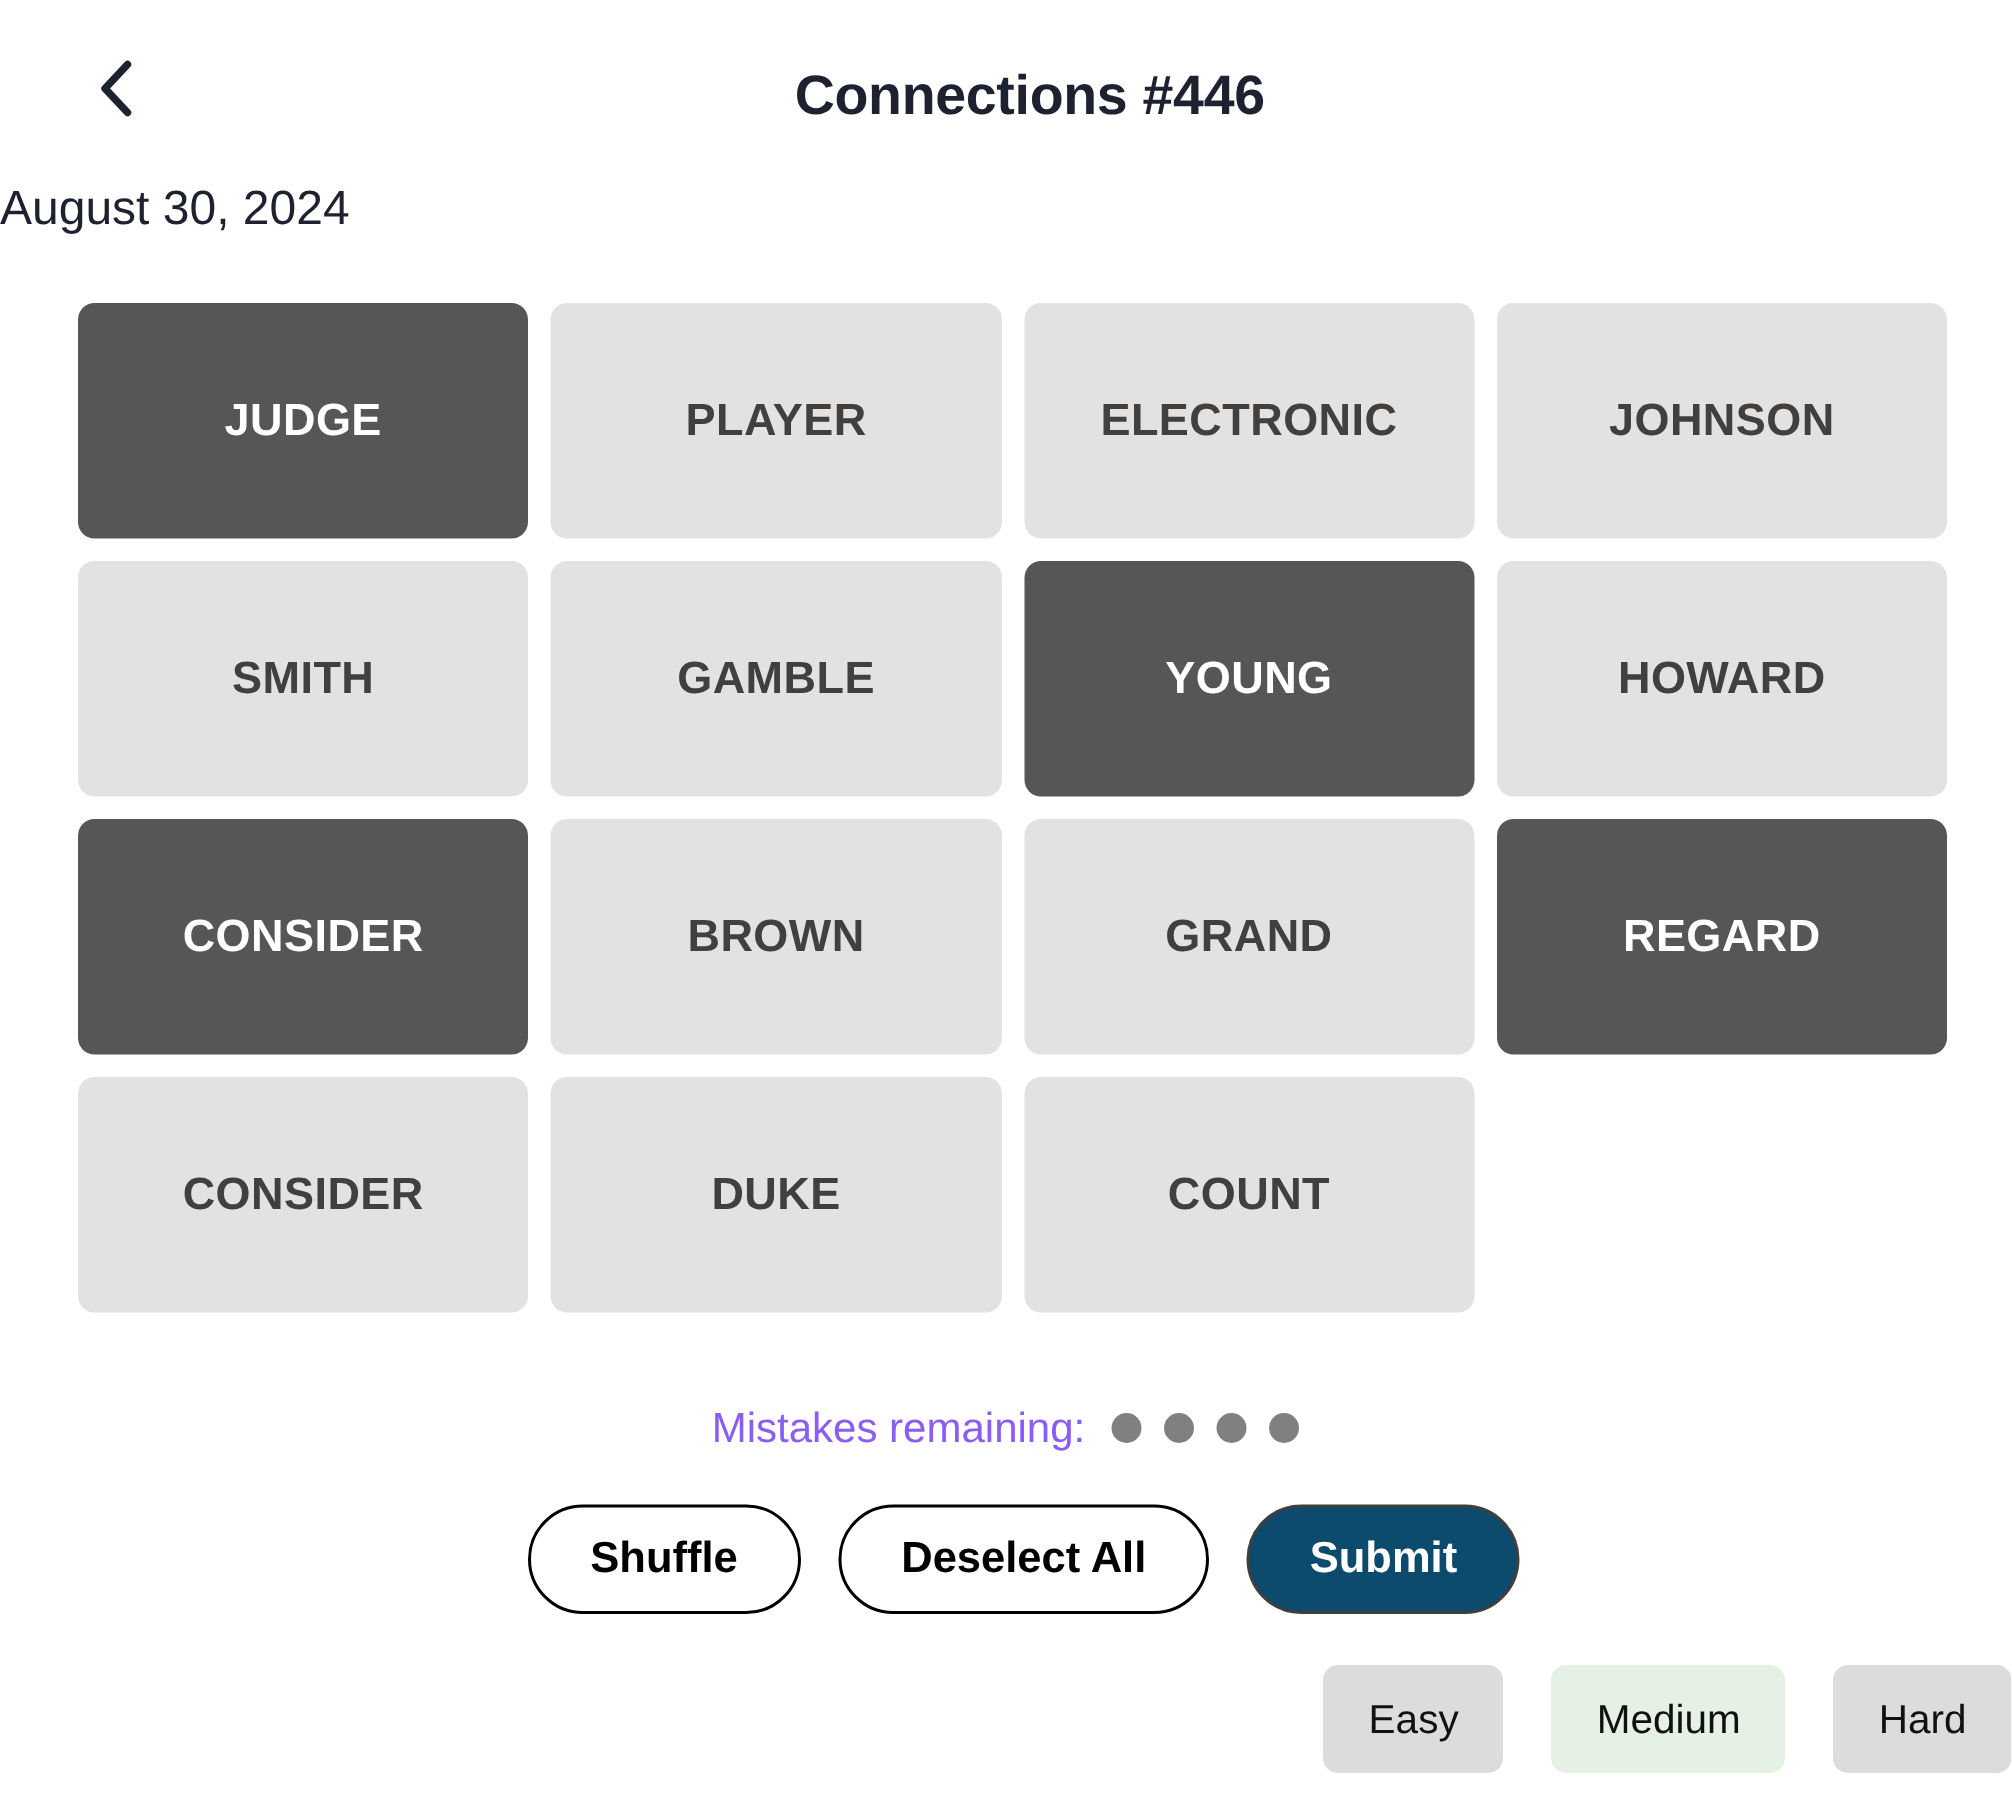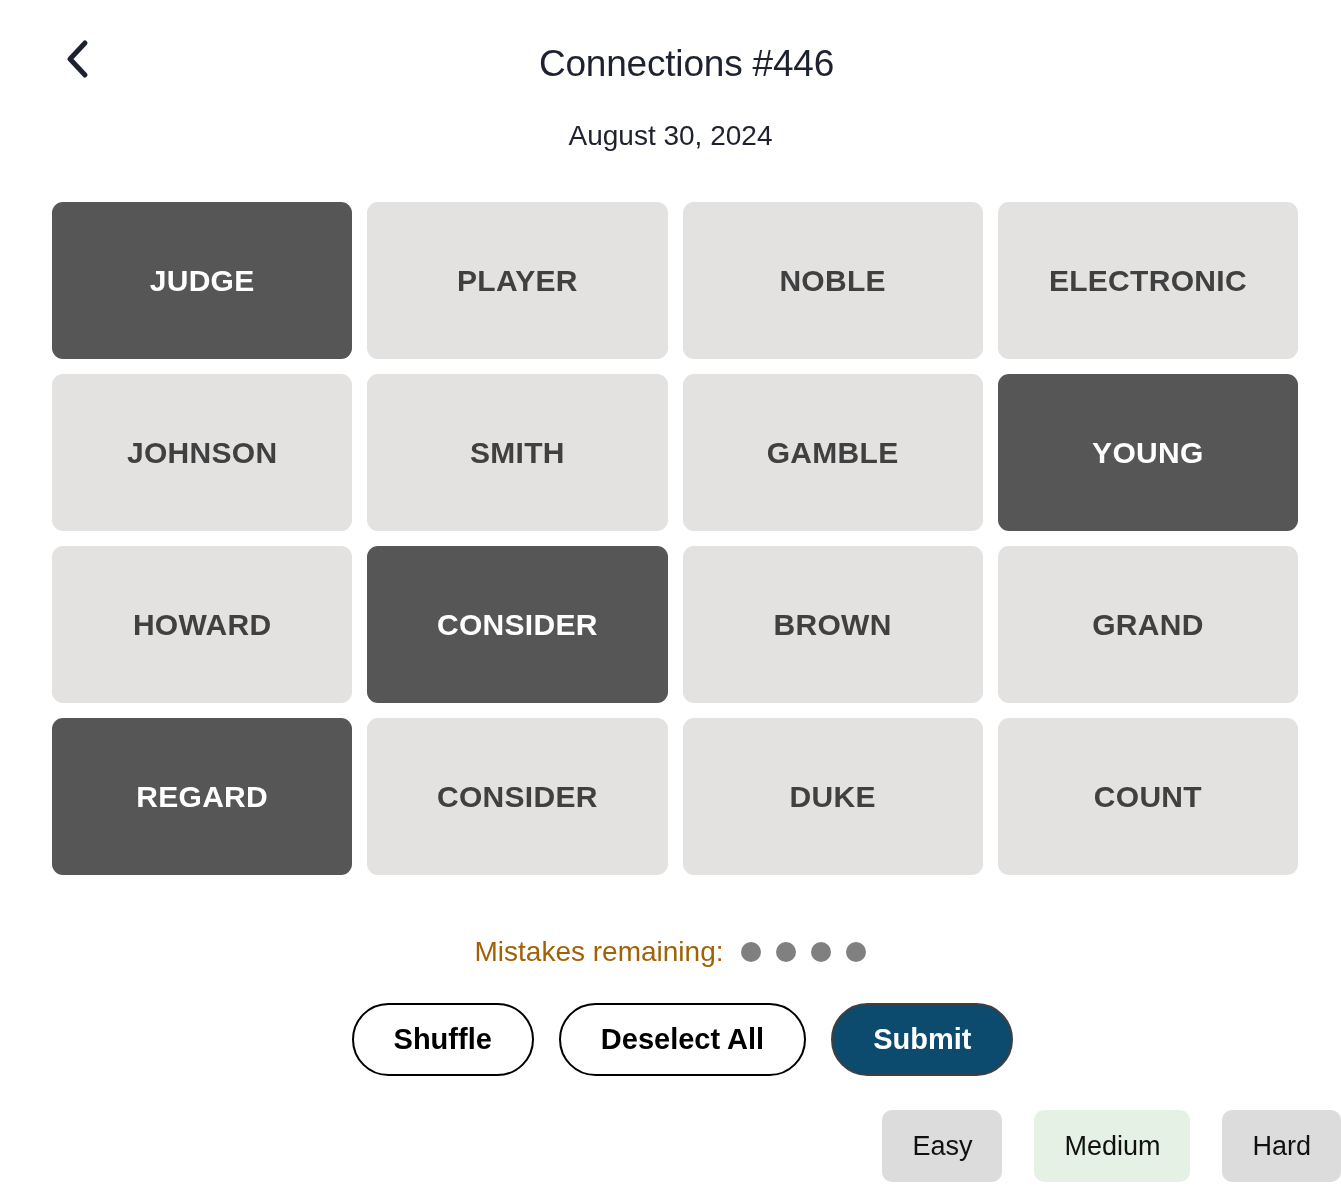--- a/index.html
+++ b/index.html
@@ -42,29 +42,29 @@
   }
   .back-button svg { display: block; }
 
   .page-title {
     position: absolute;
     left: 0;
     right: 0;
     top: 43px;
     text-align: center;
     font-size: 37px;
-    font-weight: normal;
+    font-weight: bold;
     color: #1e2130;
     letter-spacing: -0.2px;
     margin-left: 32px;
   }
 
   .page-date {
-    text-align: center;
-    font-size: 28px;
+    text-align: left;
+    font-size: 32px;
     color: #1e2130;
     margin-top: 15px;
   }
 
   
   .grid {
     position: absolute;
     left: 52px;
     top: 202px;
     width: 1246px;
@@ -109,21 +109,21 @@
     right: 0;
     top: 936px;
     display: flex;
     align-items: center;
     justify-content: center;
     gap: 14px;
   }
 
   .mistakes-label {
     font-size: 28px;
-    color: #a16207;
+    color: #8b5cf6;
   }
 
   .dots {
     display: flex;
     align-items: center;
     gap: 15px;
     margin-left: 4px;
   }
 
   .dot {
@@ -214,21 +214,20 @@
       </span>
     </button>
     <div class="page-title">Connections #446</div>
   </div>
 
   <div class="page-date">August 30, 2024</div>
 
   <div class="grid">
     <button class="tile selected">JUDGE</button>
     <button class="tile unselected">PLAYER</button>
-    <button class="tile unselected">NOBLE</button>
     <button class="tile unselected">ELECTRONIC</button>
     <button class="tile unselected">JOHNSON</button>
     <button class="tile unselected">SMITH</button>
     <button class="tile unselected">GAMBLE</button>
     <button class="tile selected">YOUNG</button>
     <button class="tile unselected">HOWARD</button>
     <button class="tile selected">CONSIDER</button>
     <button class="tile unselected">BROWN</button>
     <button class="tile unselected">GRAND</button>
     <button class="tile selected">REGARD</button>

